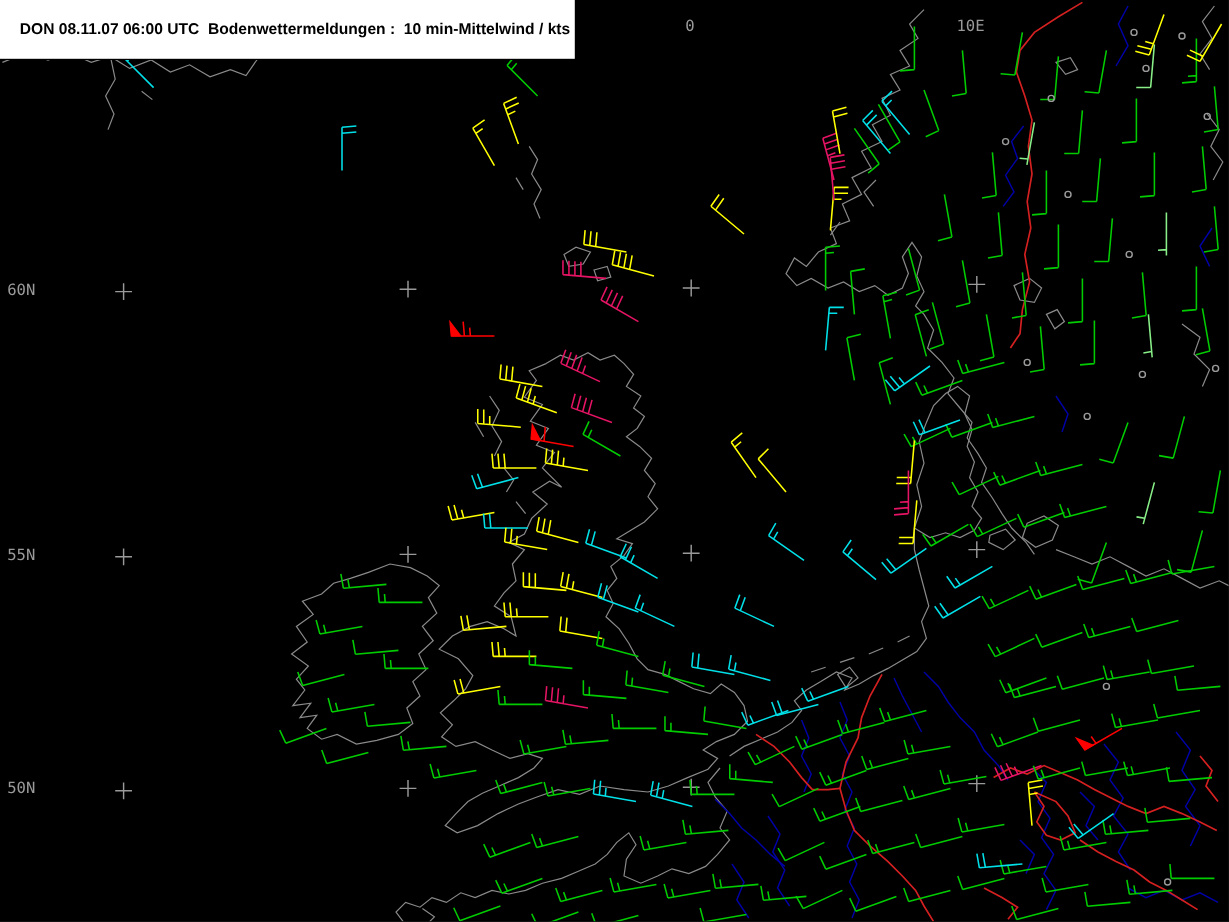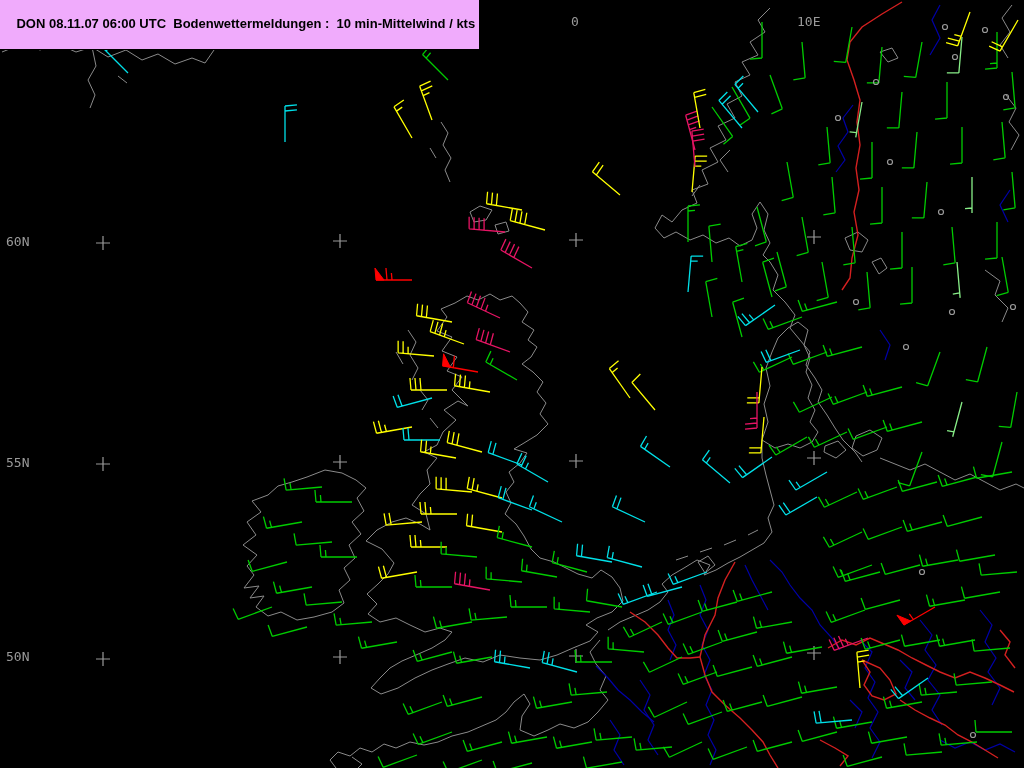--- a/index.html
+++ b/index.html
@@ -1,19 +1,19 @@
 <!DOCTYPE html>
 <html><head>
 <meta charset="utf-8">
 <style>
   html,body{margin:0;padding:0;background:#222;}
   .stage{position:relative;width:1024px;height:768px;background:#000;overflow:hidden;
          font-family:"DejaVu Sans Mono","Liberation Mono",monospace;}
   #map-svg{position:absolute;left:0;top:0;}
-  .title-bar{position:absolute;left:0;top:0;z-index:5;background:#f0abfc;color:#000;
+  .title-bar{position:absolute;left:0;top:0;z-index:5;background:#ffffff;color:#000;
              font-family:"Liberation Sans","DejaVu Sans",sans-serif;font-weight:bold;
              font-size:13px;line-height:16px;padding:0 4px 1px 2px;white-space:pre;
              border-right:1px solid #000;border-bottom:1px solid #000;}
 </style>
 </head>
 <body>
 
 <div class="stage">
   <svg id="map-svg" width="1024" height="768" viewBox="0 0 1024 768">
       <path d="M455,303 L467,296 L478,300 L490,294 L500,300 L512,296 L520,303 L528,312 L522,322 L534,330 L528,340 L537,347 L531,357 L522,364 L533,372 L543,382 L537,392 L546,403 L540,414 L548,424 L537,435 L524,443 L514,449 L527,453 L520,463 L509,472 L514,482 L506,492 L511,503 L505,514 L516,524 L524,536 L531,549 L540,558 L554,562 L566,568 L578,574 L592,578 L601,570 L612,577 L620,588 L623,601 L612,612 L597,618 L586,625 L598,632 L590,641 L573,648 L557,655 L540,660 L520,658 L500,655 L483,662 L465,658 L448,664 L432,670 L415,678 L398,688 L381,694 L371,688 L380,678 L390,668 L402,661 L416,655 L432,648 L445,640 L452,632 L440,628 L425,632 L410,625 L396,618 L380,622 L368,614 L377,604 L367,594 L378,584 L388,574 L394,563 L382,549 L366,541 L377,530 L392,522 L406,518 L420,524 L430,530 L426,514 L412,505 L420,494 L430,484 L427,470 L437,458 L424,452 L437,445 L443,432 L456,420 L444,410 L458,401 L468,406 L452,390 L462,377 L447,371 L457,357 L442,351 L452,337 L437,331 L447,317 L441,309 Z" fill="none" stroke="#8a8a8a" stroke-width="1"></path>

